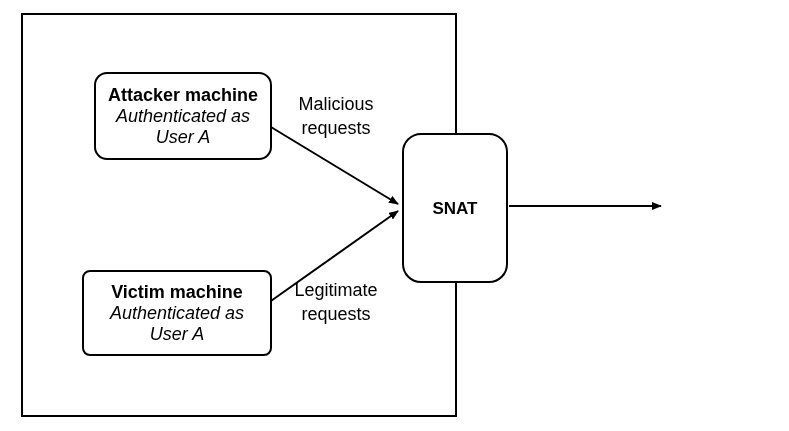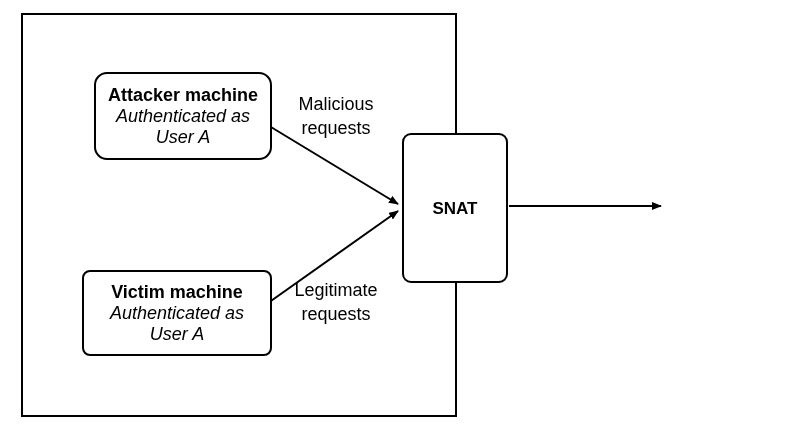--- a/index.html
+++ b/index.html
@@ -55,21 +55,21 @@
     border: 2px solid #000000;
     display: flex;
     flex-direction: column;
     align-items: center;
     justify-content: center;
     text-align: center;
     z-index: 3;
   }
   .node-attacker { left: 82px; top: 72px;  width: 178px; height: 88px;  border-radius: 13px; margin-left: 12px; }
   .node-victim   { left: 82px; top: 270px; width: 190px; height: 86px;  border-radius: 8px; }
-  .node-snat     { left: 402px; top: 133px; width: 106px; height: 150px; border-radius: 9px; }
+  .node-snat     { left: 402px; top: 133px; width: 106px; height: 150px; border-radius: 19px; }
   .node-dc       { left: 665px; top: 133px; width: 105px; height: 149px; border-radius: 22px; }
   .node-title {
     font-size: 18px;
     font-weight: bold;
     line-height: 21px;
   }
   .node-sub {
     font-size: 18px;
     font-style: italic;
     line-height: 21px;

